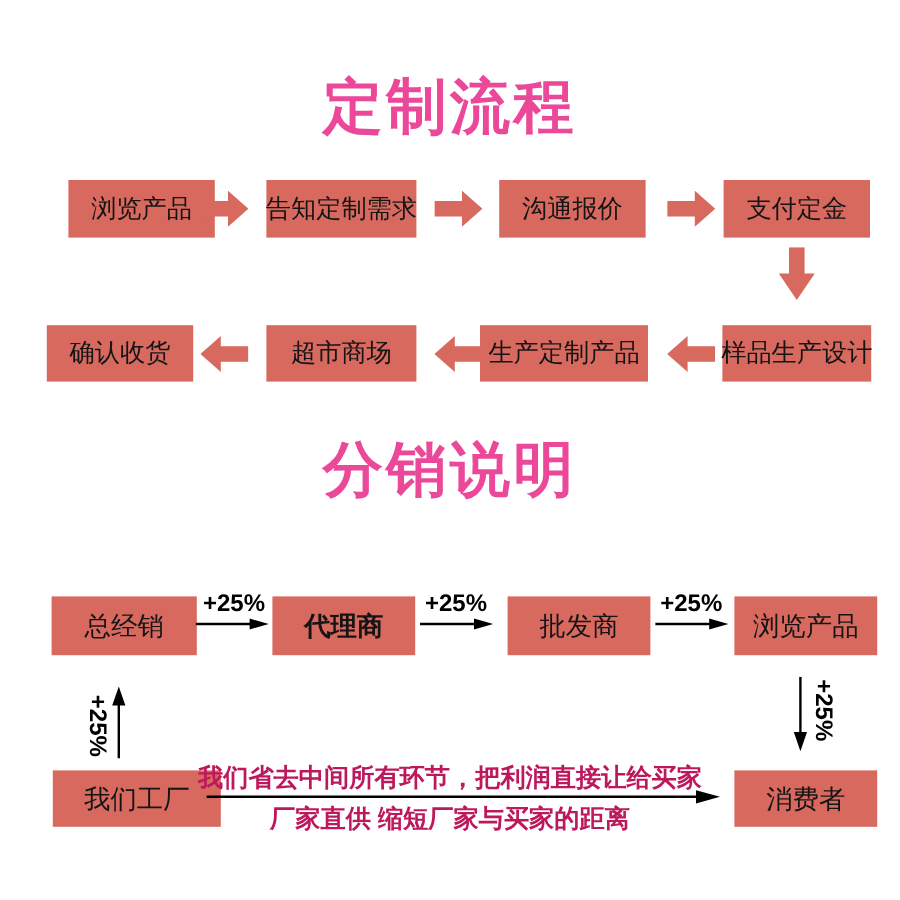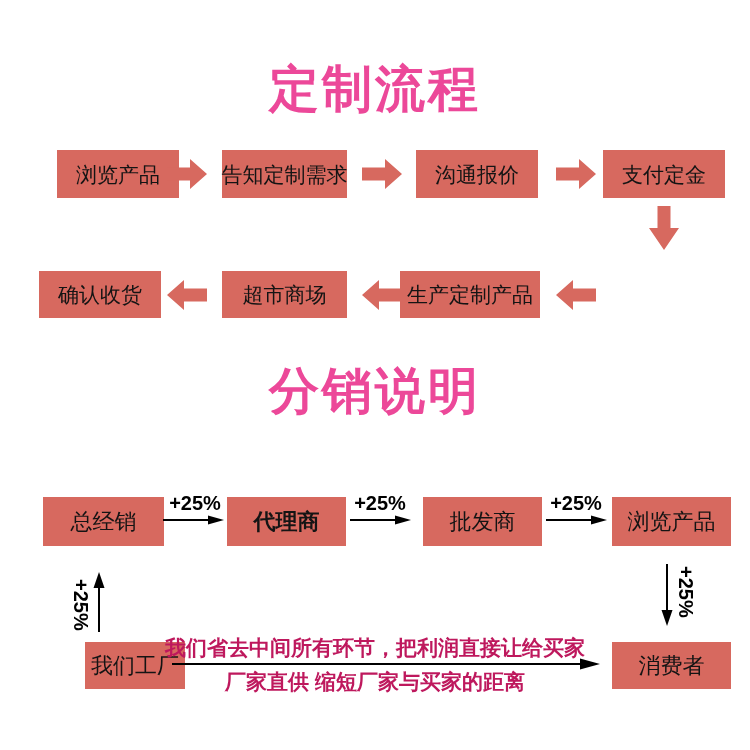--- a/index.html
+++ b/index.html
@@ -84,20 +84,21 @@
     <svg width="40" height="30" viewBox="0 0 40 30">
         <polygon points="40,8.5 17,8.5 17,0 0,15 17,30 17,21.5 40,21.5" fill="#d7695f"></polygon>
       </svg>
   </div>
   <div class="box" style="left:400px;top:271px;width:140px;height:47px;">生产定制产品</div>
   <div class="barrow" style="left:556px;top:280px;">
     <svg width="40" height="30" viewBox="0 0 40 30">
         <polygon points="40,8.5 17,8.5 17,0 0,15 17,30 17,21.5 40,21.5" fill="#d7695f"></polygon>
       </svg>
   </div>
+  <div class="box" style="left:602px;top:271px;width:124px;height:47px;">样品生产设计</div>
 
   <div class="title" style="top:358px;">分销说明</div>
 
   <div class="box" style="left:43px;top:497px;width:121px;height:49px;font-size:22px;">总经销</div>
   <div class="inc" style="left:165px;top:492px;">+25%</div>
   <div class="thin" style="left:163px;top:514px;">
     <svg width="61" height="12" viewBox="0 0 61 12">
         <line x1="0" y1="6" x2="48" y2="6" stroke="#000" stroke-width="2"></line>
         <polygon points="45,1.5 61,6 45,10.5" fill="#000"></polygon>
       </svg>
@@ -129,21 +130,21 @@
   <div class="inc vert" style="left:58px;top:592px;">+25%</div>
 
   <div class="thin" style="left:657px;top:564px;">
     <svg width="20" height="62" viewBox="0 0 20 62">
         <line x1="10" y1="0" x2="10" y2="50" stroke="#000" stroke-width="2"></line>
         <polygon points="10,62 4.5,46 15.5,46" fill="#000"></polygon>
       </svg>
   </div>
   <div class="inc vert" style="left:663px;top:579px;">+25%</div>
 
-  <div class="box" style="left:44px;top:642px;width:100px;height:47px;font-size:22px;margin-left:41px;">我们工厂</div>
+  <div class="box" style="left:44px;top:642px;width:140px;height:47px;font-size:22px;">我们工厂</div>
 
   <div class="note" style="top:634px;">我们省去中间所有环节，把利润直接让给买家</div>
   <div class="thin" style="left:172px;top:656px;">
     <svg width="428" height="16" viewBox="0 0 428 16">
         <line x1="0" y1="8" x2="412" y2="8" stroke="#000" stroke-width="2"></line>
         <polygon points="408,2.5 428,8 408,13.5" fill="#000"></polygon>
       </svg>
   </div>
   <div class="note" style="top:668px;">厂家直供 缩短厂家与买家的距离</div>
 

